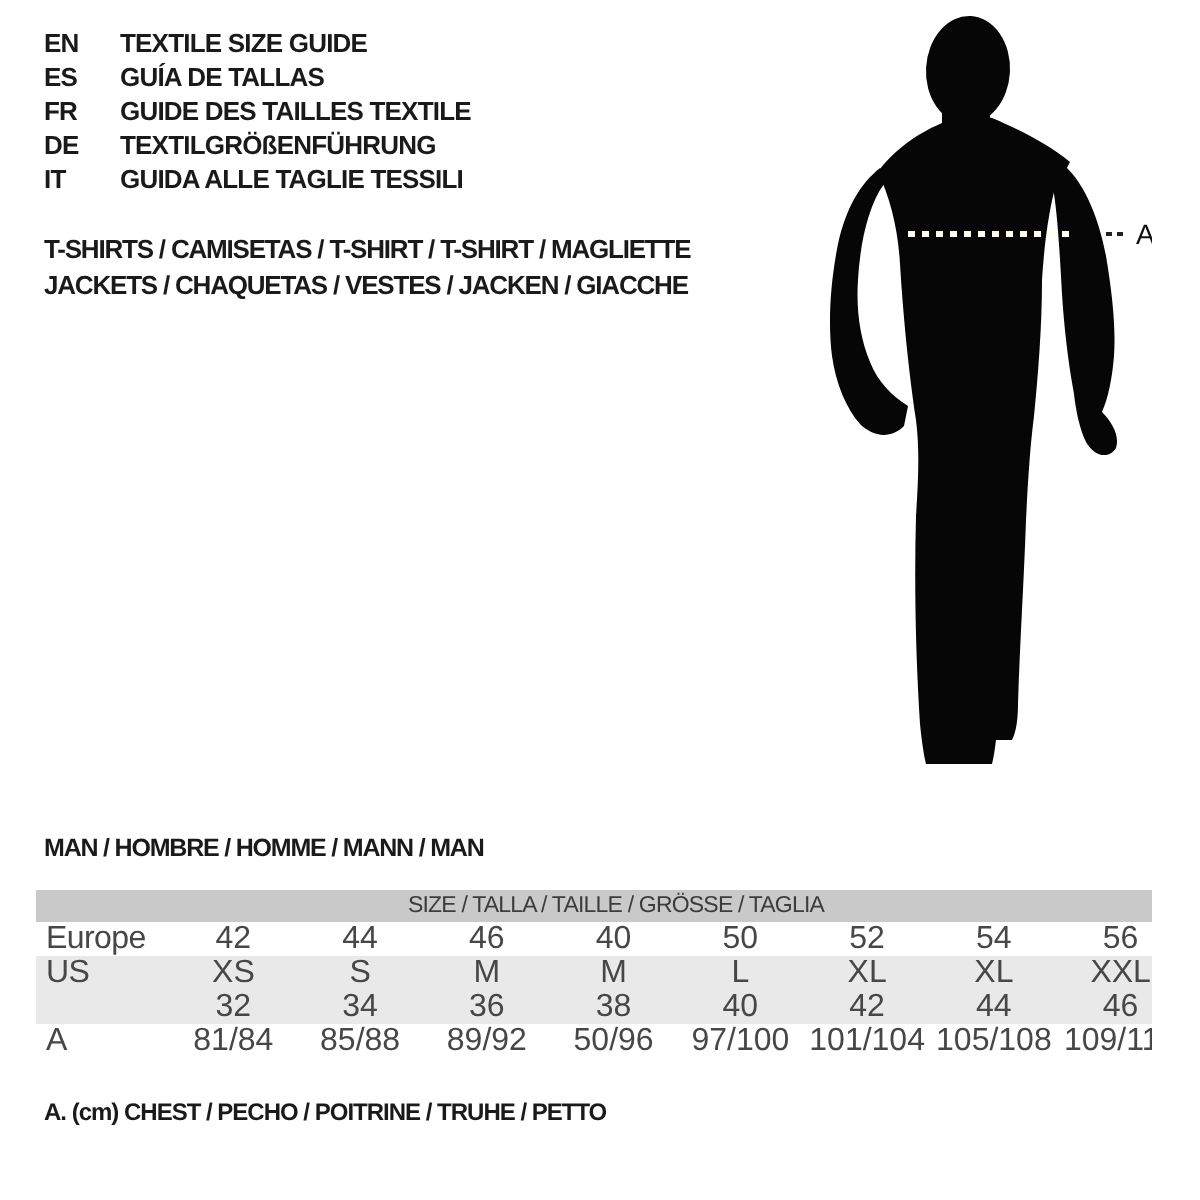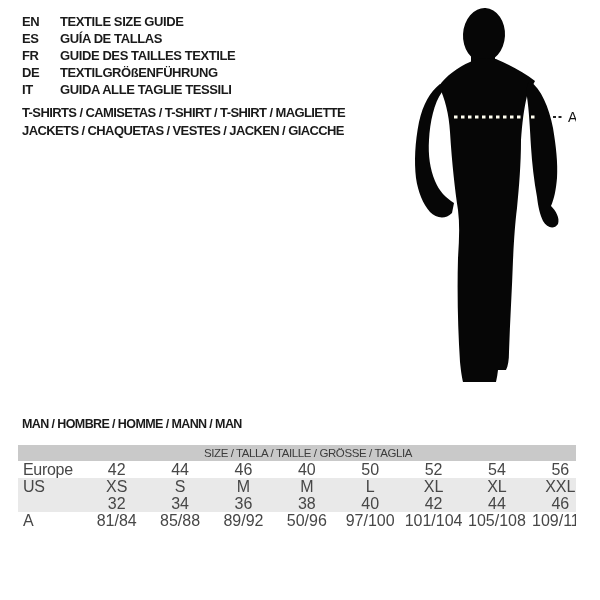--- a/index.html
+++ b/index.html
@@ -12,21 +12,21 @@
   
   .lang-list { position:absolute; left:22px; top:13px; }
   .lang-row { display:flex; height:17px; line-height:17px; }
   .lang-code, .lang-label {
     font-weight:700; font-size:13px; letter-spacing:-0.4px;
     color:var(--heading-text,#1a1a1a); white-space:nowrap;
   }
   .lang-code { width:38px; }
 
   
-  .categories { position:absolute; left:22px; top:104px; }
+  .categories { position:absolute; left:22px; top:116px; }
   .category-line {
     font-weight:700; font-size:13px; line-height:18px; letter-spacing:-0.6px;
     color:var(--heading-text,#1a1a1a); white-space:nowrap;
   }
 
   
   .figure-wrap { position:absolute; left:400px; top:0px; width:200px; height:392px; }
   .figure-wrap svg { display:block; }
   .measure-label { font-size:14px; font-weight:400; fill:#111; }
 
@@ -190,14 +190,15 @@
       <span class="cell">85/88</span>
       <span class="cell">89/92</span>
       <span class="cell">50/96</span>
       <span class="cell">97/100</span>
       <span class="cell">101/104</span>
       <span class="cell">105/108</span>
       <span class="cell">109/112</span>
     </div>
   </div>
 
+  <div class="footnote">A. (cm) CHEST / PECHO / POITRINE / TRUHE / PETTO</div>
 
 </div>
 
 </body></html>

